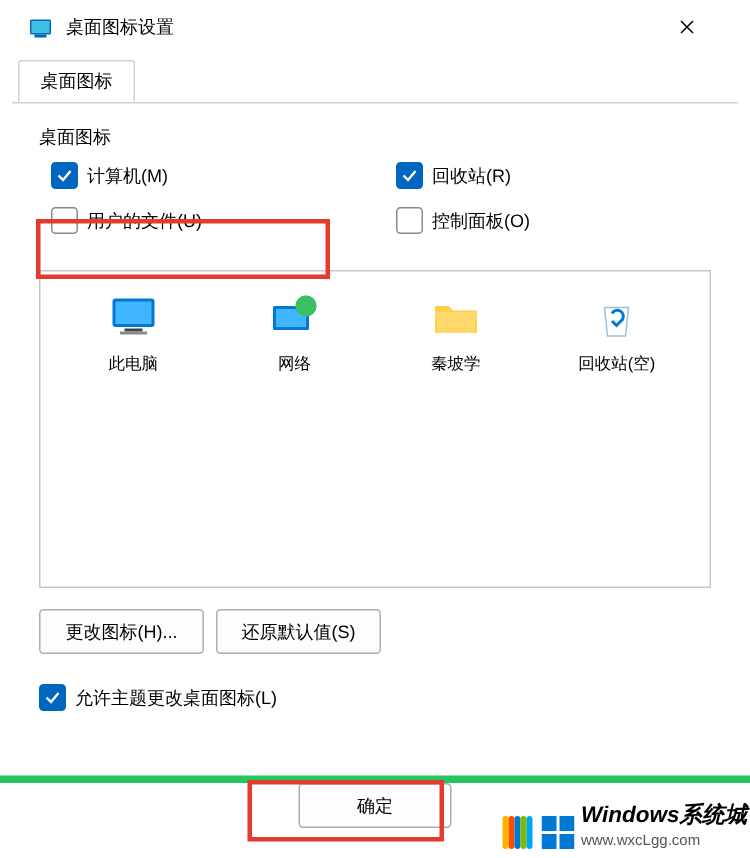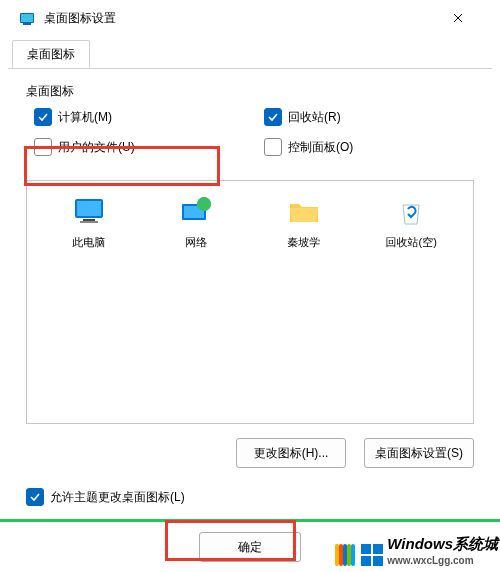--- a/index.html
+++ b/index.html
@@ -17,34 +17,34 @@
   .checkbox-grid{position:relative}
   .cb-row{display:flex;height:30px;align-items:flex-start}
   .cb-item{display:flex;align-items:center;width:50%;padding-left:14px;box-sizing:border-box}
   .cb{width:16px;height:16px;border:1px solid #8a8a8a;border-radius:3px;display:flex;align-items:center;justify-content:center;background:#fff;margin-right:6px}
   .cb.checked{background:#0067c0;border-color:#0067c0}
   .cb.checked svg{width:10px;height:10px}
   .cb-label{font-size:12px}
   .highlight-box{position:absolute;border:3px solid #e33b2e;pointer-events:none;box-sizing:border-box}
   .hl1{left:24px;top:146px;width:196px;height:40px}
   .hl2{left:165px;top:520px;width:131px;height:41px}
-  .icon-box{margin:12px 6px 0 6px;border:1px solid #c6c6c6;height:244px;box-sizing:border-box;padding:14px 8px}
+  .icon-box{margin:12px 6px 0 6px;border:1px solid #c6c6c6;height:212px;box-sizing:border-box;padding:14px 8px}
   .icon-row{display:flex;justify-content:space-around}
   .desk-icon{width:74px;display:flex;flex-direction:column;align-items:center}
   .desk-icon .ic{width:34px;height:34px;display:flex;align-items:center;justify-content:center}
   .desk-icon .cap{font-size:11px;margin-top:6px;text-align:center;white-space:nowrap}
-  .btn-row{display:flex;justify-content:flex-end;margin:14px 6px 0 6px;gap:18px}
+  .btn-row{display:flex;margin:14px 6px 0 6px;gap:8px}
   .btn{min-width:108px;height:28px;border:1px solid #adadad;border-radius:3px;background:#fdfdfd;display:flex;align-items:center;justify-content:center;font-size:12px}
   .allow-row{display:flex;align-items:center;margin:20px 6px 0 6px}
-  .bottom-bar{position:absolute;left:0;right:0;bottom:0;height:50px;border-top:3px solid #22c55e;background:#fff;display:flex;align-items:center;justify-content:center;gap:10px}
+  .bottom-bar{position:absolute;left:0;right:0;bottom:0;height:50px;border-top:5px solid #22c55e;background:#fff;display:flex;justify-content:center;gap:10px}
   .bottom-bar .btn{min-width:100px}
   .watermark{position:absolute;right:2px;bottom:6px;display:flex;align-items:flex-end;font-size:15px;font-weight:700;font-style:italic}
   .watermark .flag{width:22px;height:22px;margin-left:2px;margin-right:4px}
   .wm-text{line-height:1}
-  .wm-url{font-size:10px;font-weight:700;font-style:normal;color:#555}
+  .wm-url{font-size:10px;font-weight:400;font-style:normal;color:#555}
   .wm-stripes{display:flex;margin-right:4px}
   .wm-stripes span{width:4px;height:22px;display:block;border-radius:2px}
 </style>
 </head>
 <body>
 <div class="window">
 
   <div class="titlebar">
     <span class="icon">
       <svg viewBox="0 0 16 16">
@@ -140,21 +140,21 @@
                 <path d="M14 14 a4 4 0 1 1 6 5 l-3 3 l-3 -3" fill="none" stroke="#0078d4" stroke-width="2"></path>
               </svg>
           </span>
           <span class="cap">回收站(空)</span>
         </div>
       </div>
     </div>
 
     <div class="btn-row">
       <div class="btn">更改图标(H)...</div>
-      <div class="btn">桌面图标设置(S)</div>
+      <div class="btn">还原默认值(S)</div>
     </div>
 
     <div class="allow-row">
       <span class="cb checked">
           <svg viewBox="0 0 10 10">
             <path d="M1 5 L4 8 L9 2" stroke="#fff" stroke-width="1.6" fill="none"></path>
           </svg>
         </span>
       <span class="cb-label">允许主题更改桌面图标(L)</span>
     </div>

